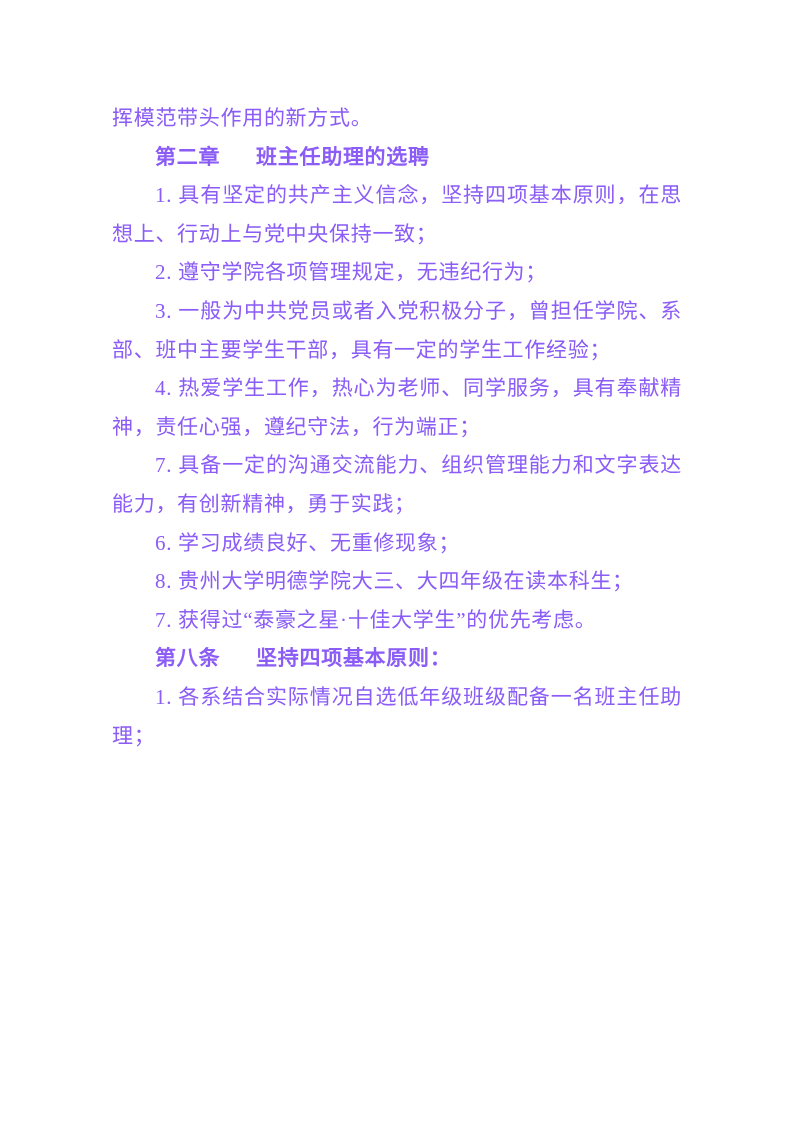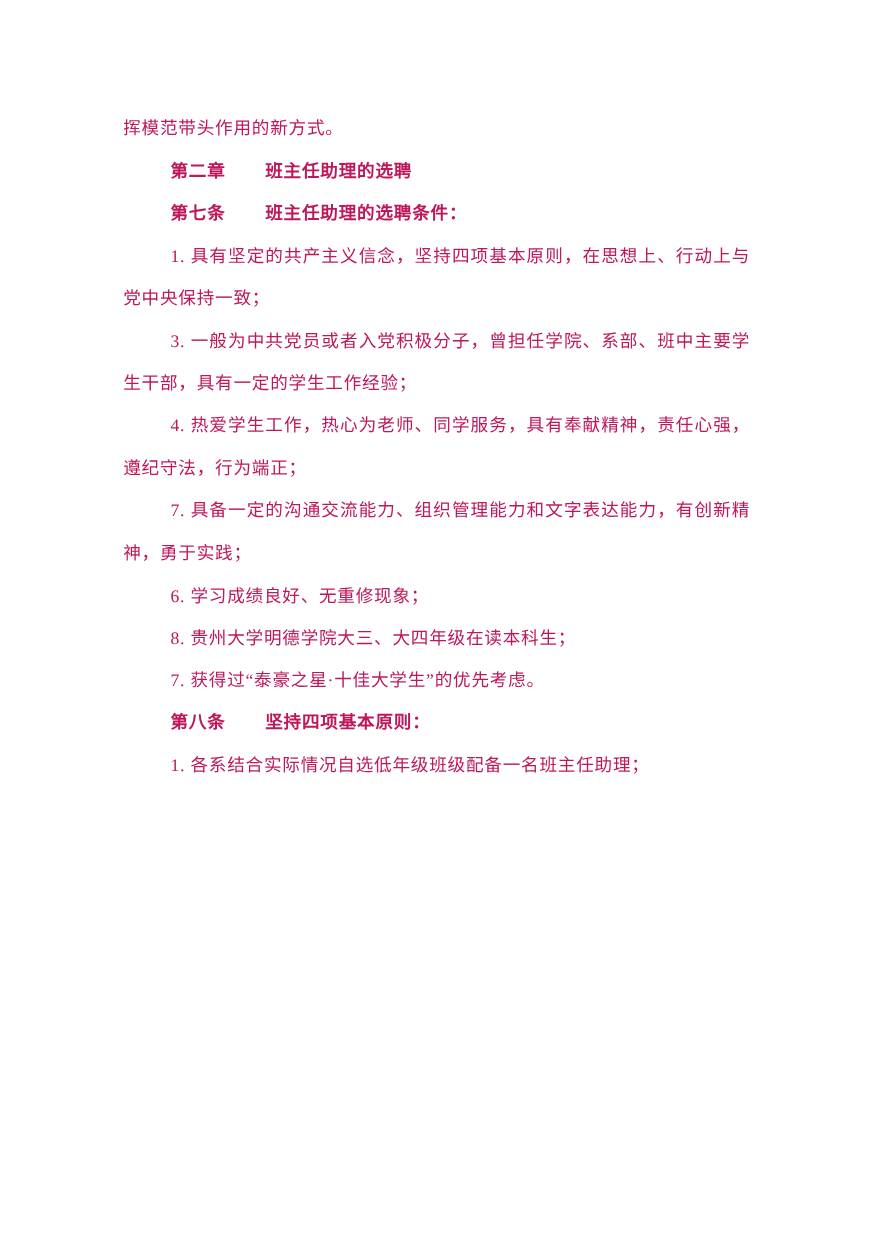--- a/index.html
+++ b/index.html
@@ -10,24 +10,24 @@
 
   .page {
     position: relative;
     width: 793px;
     height: 1122px;
     margin: 0 auto;
     background: #ffffff;
     overflow: hidden;
     padding: 99px 111px 0 112px;
     font-family: "Liberation Serif", "DejaVu Serif", serif;
-    font-size: 16px;
+    font-size: 21px;
     line-height: 38.6px;
     letter-spacing: 0.7px;
-    color: #be185d;
+    color: #8b5cf6;
     text-align: justify;
   }
 
   .para { margin: 0; }
 
   
   .style-plain { text-indent: 0; }
 
   
   .style-indent,
@@ -58,28 +58,28 @@
 
   <p class="para style-plain">
     <span>挥模范带头作用的新方式。</span>
   </p>
 
 
   <p class="para style-chapter">
     <span class="lead">第二章</span><span>班主任助理的选聘</span>
   </p>
 
-  <p class="para style-article">
-    <span class="lead">第七条</span><span>班主任助理的选聘条件：</span>
-  </p>
 
   <p class="para style-item">
     <span>1. 具有坚定的共产主义信念，坚持四项基本原则，在思想上、行动上与党中央保持一致；</span>
   </p>
 
+  <p class="para style-item">
+    <span>2. 遵守学院各项管理规定，无违纪行为；</span>
+  </p>
 
   <p class="para style-item">
     <span>3. 一般为中共党员或者入党积极分子，曾担任学院、系部、班中主要学生干部，具有一定的学生工作经验；</span>
   </p>
 
   <p class="para style-item">
     <span>4. 热爱学生工作，热心为老师、同学服务，具有奉献精神，责任心强，遵纪守法，行为端正；</span>
   </p>
 
   <p class="para style-item">

